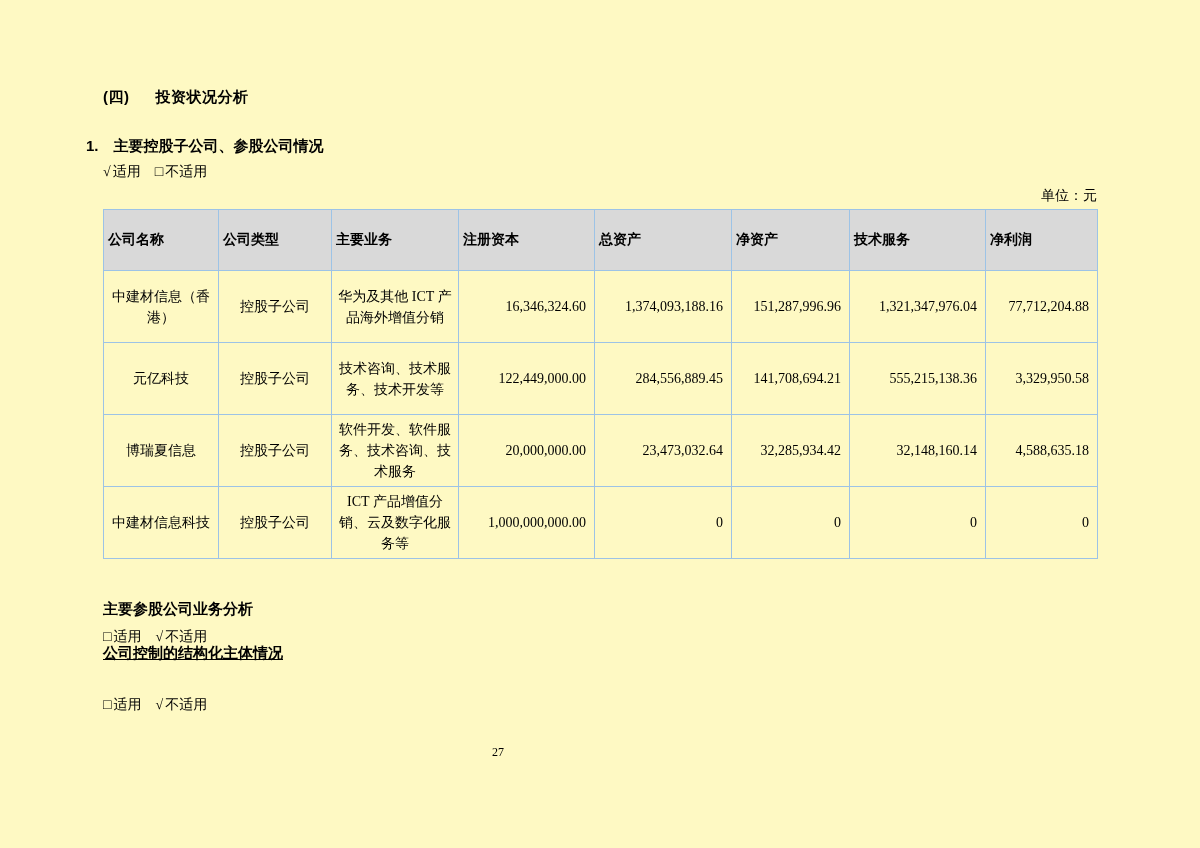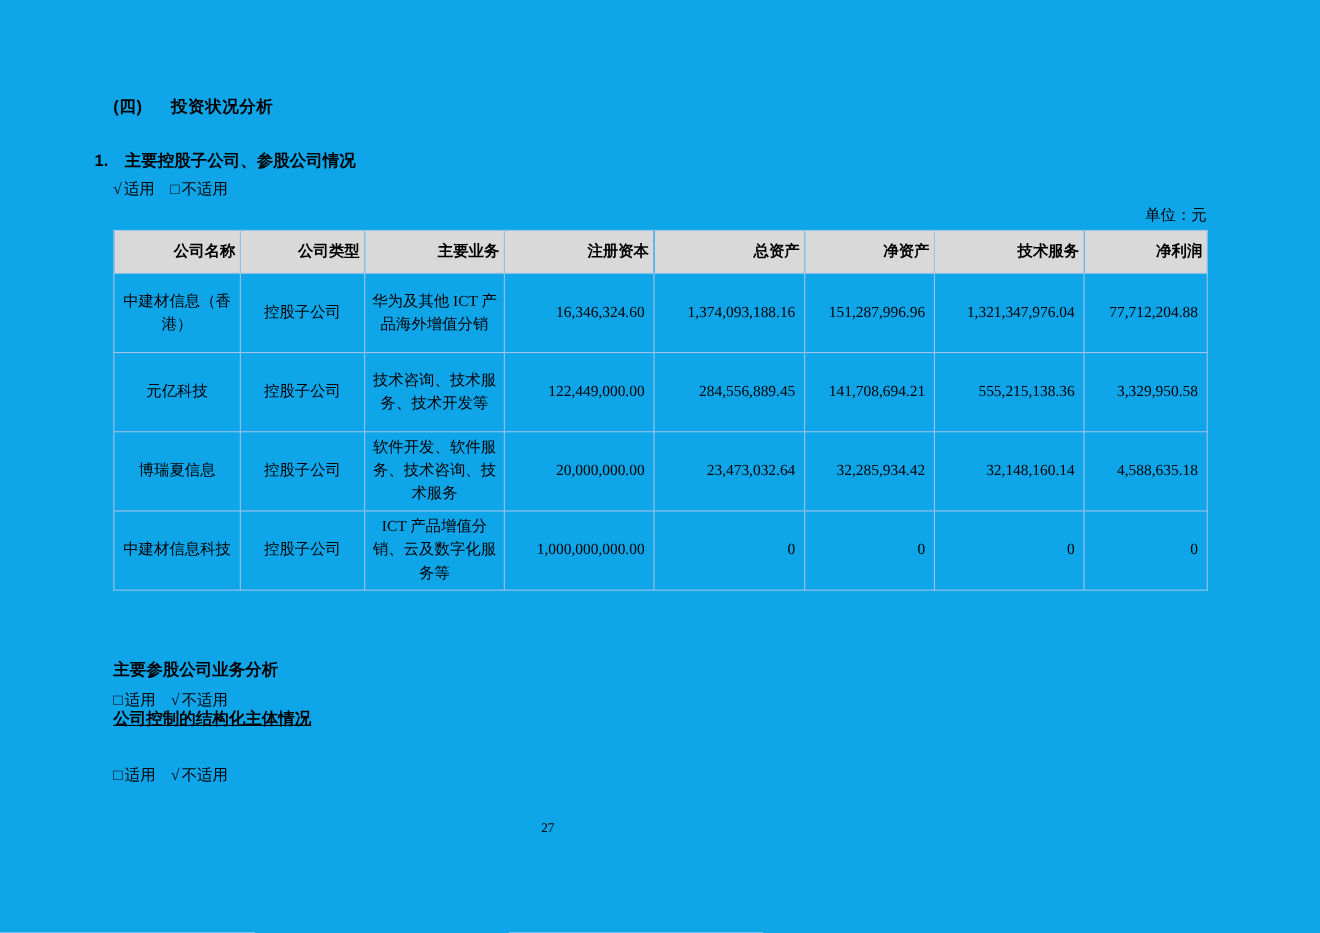--- a/index.html
+++ b/index.html
@@ -1,19 +1,19 @@
 <!DOCTYPE html>
 <html><head>
 <meta charset="utf-8">
 <style>
   html,body { margin:0; padding:0; background:#ffffff; }
   .page {
     position:relative;
     width:1200px; height:848px;
-    background:#0ea5e9;
+    background:#fef9c3;
     color:#000000;
     font-family:"Liberation Serif","DejaVu Serif",serif;
     overflow:hidden;
   }
   .abs { position:absolute; }
 
   .heading {
     font-family:"Liberation Sans","DejaVu Sans",sans-serif;
     font-weight:bold;
     font-size:15px;
@@ -51,22 +51,22 @@
   #subsidiaries-table td {
     border:1px solid #9dc3e6;
     overflow:hidden;
   }
   #subsidiaries-table th {
     background:#d9d9d9;
     font-family:"Liberation Sans","DejaVu Sans",sans-serif;
     font-weight:bold;
     font-size:14px;
     height:30px;
-    text-align:right;
-    padding:4px 4px;
+    text-align:left;
+    padding:15px 4px;
   }
   #subsidiaries-table td {
     font-size:14px;
     height:67px;
     padding:2px 6px;
     vertical-align:middle;
     line-height:1.5;
   }
   #subsidiaries-table td.center { text-align:center; }
   #subsidiaries-table td.num    { text-align:right; padding-right:8px; white-space:nowrap; }

